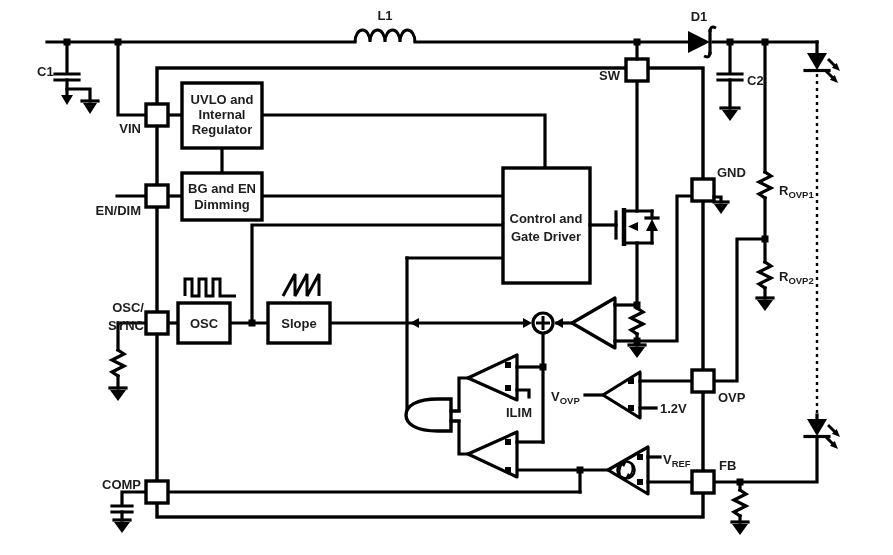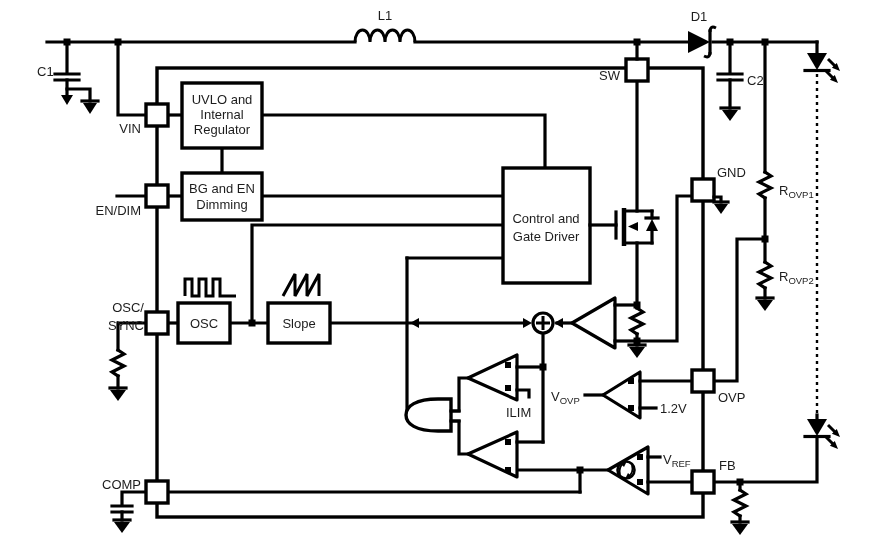--- a/index.html
+++ b/index.html
@@ -1,16 +1,16 @@
 <!DOCTYPE html>
 <html><head>
 <meta charset="utf-8">
 <style>
   html,body{margin:0;padding:0;background:#ffffff;}
-  .stage{width:893px;height:555px;background:#ffffff;position:relative;font-family:"Liberation Sans",sans-serif;}
+  .stage{width:893px;height:555px;background:#ffffff;position:relative;font-family:"Liberation Sans",sans-serif;font-weight:bold;}
   svg{display:block;}
   svg text{font-family:"Liberation Sans",sans-serif;fill:#1d1d1d;font-size:13px;}
   svg text.sub tspan.s{font-size:9.5px;}
   .wire{stroke:#000;stroke-width:3.2;fill:none;stroke-linecap:square;}
   .thin{stroke:#000;stroke-width:3;fill:none;}
   .boxline{stroke:#000;stroke-width:3.4;fill:#ffffff;}
   .pinbox{stroke:#000;stroke-width:3.4;fill:#ffffff;}
   .blk{fill:#000;stroke:none;}
   .tri{fill:#ffffff;stroke:#000;stroke-width:3.2;stroke-linejoin:round;}
   .dot{fill:#000;}

